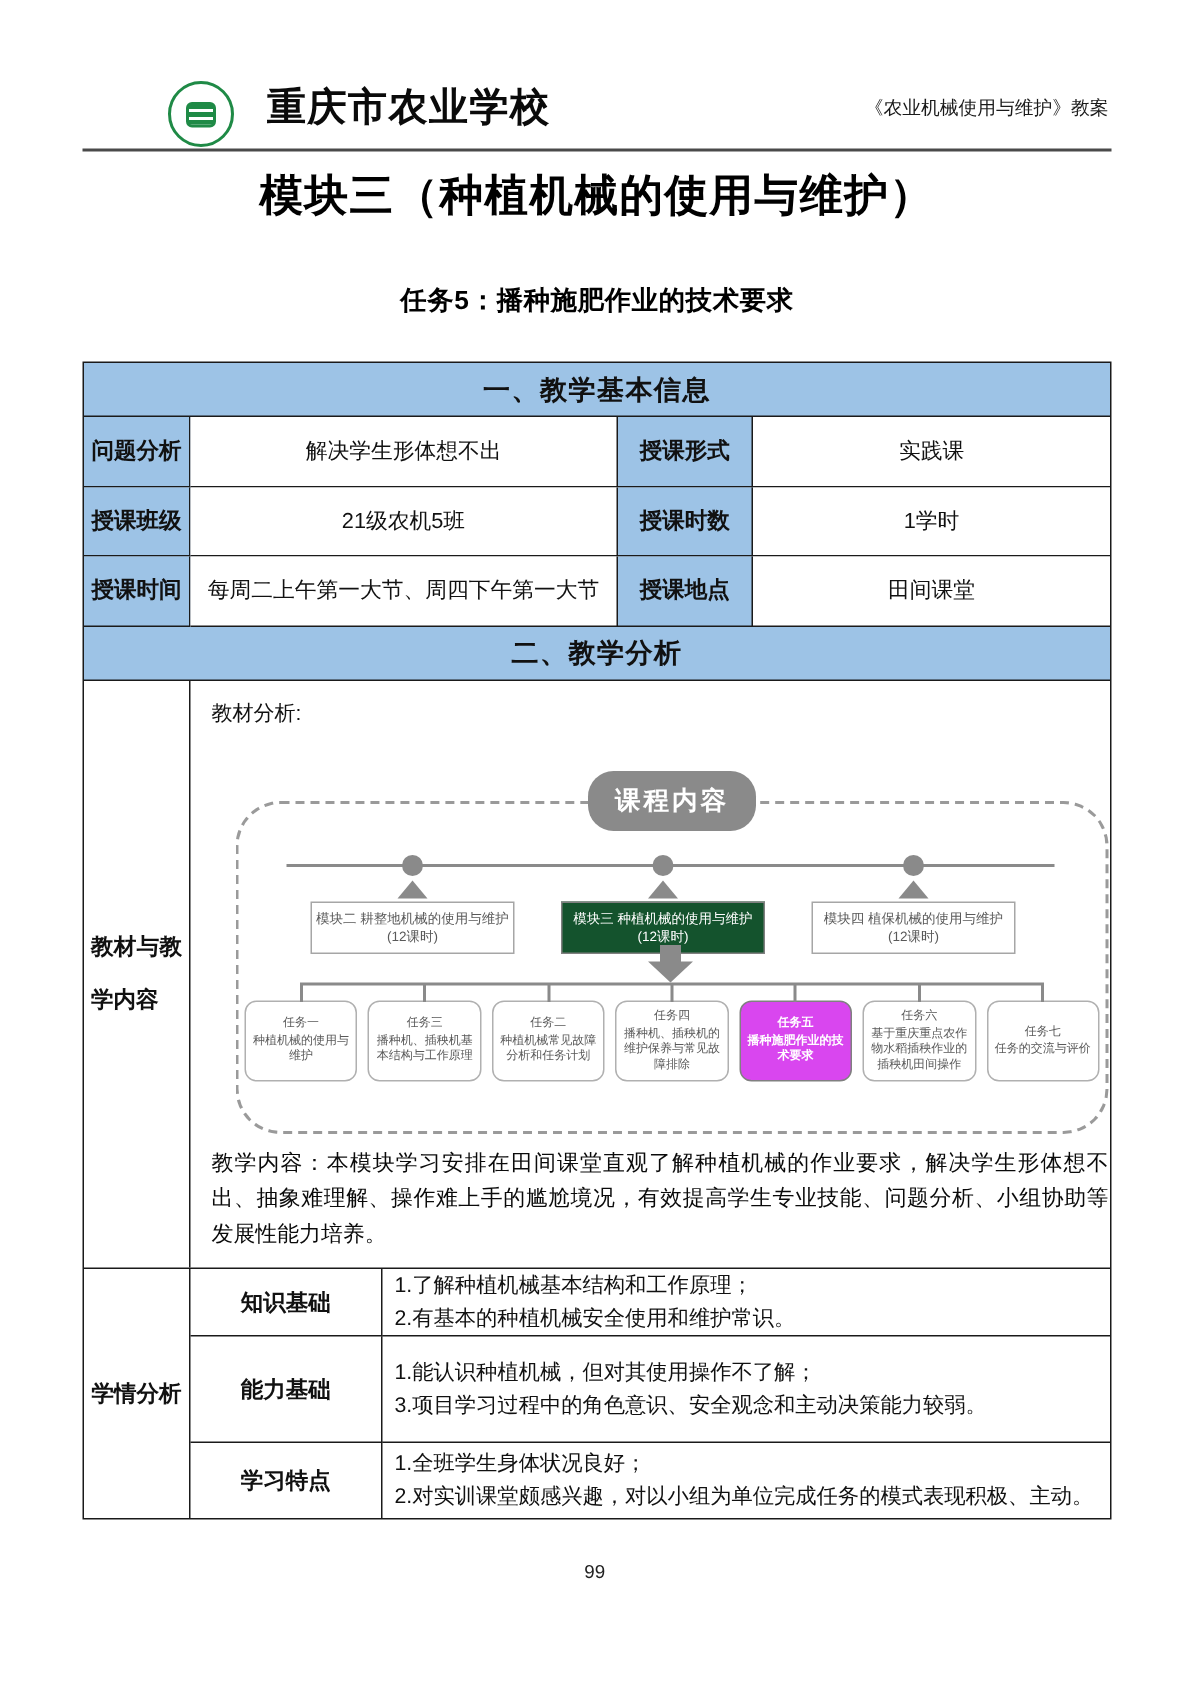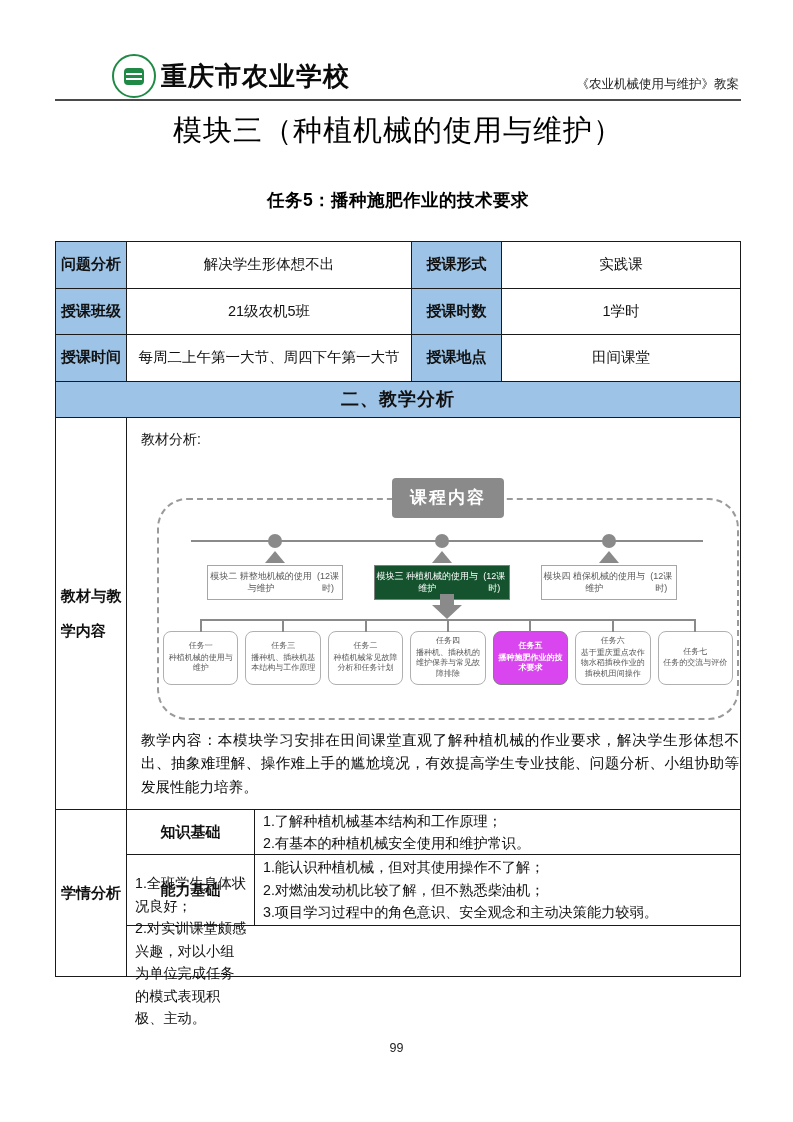--- a/index.html
+++ b/index.html
@@ -3,32 +3,32 @@
 <meta charset="utf-8">
 <style>
   * { margin:0; padding:0; box-sizing:border-box; }
   html,body { background:#ffffff; }
   body { font-family:"Liberation Sans","DejaVu Sans",sans-serif; color:#111; }
   .page { position:relative; width:793px; height:1122px; background:#fff; overflow:hidden; }
   .content { position:absolute; left:55px; top:0; width:686px; }
 
   
   .hdr { position:relative; padding-top:54px; height:101px; }
-  .hdr-left { display:flex; align-items:center; margin-left:57px; gap:5px; }
+  .hdr-left { display:flex; margin-left:57px; gap:22px; }
   .logo { position:relative; width:44px; height:44px; border:2.5px solid #1f8a46; border-radius:50%;
           display:flex; align-items:center; justify-content:center; background:#fff; }
   .logo-inner { width:20px; height:17px; background:#1f8a46; border-radius:4px;
           background-image:repeating-linear-gradient(#1f8a46 0 3px, #ffffff 3px 5px); border:2px solid #1f8a46; }
   .school { font-family:"Liberation Serif","DejaVu Serif",serif; font-weight:700; font-size:26px; letter-spacing:1px; color:#0a0a0a; }
-  .doc-label { position:absolute; right:2px; bottom:8px; font-family:"Liberation Serif","DejaVu Serif",serif; font-size:12.5px; color:#1a1a1a;margin-left:29px; }
+  .doc-label { position:absolute; right:2px; bottom:20px; font-family:"Liberation Serif","DejaVu Serif",serif; font-size:12.5px; color:#1a1a1a;margin-left:29px; }
   .hdr-rule { position:absolute; left:0; right:0; bottom:0; height:2.5px; background:#4a4a4a; }
 
   
   .main-title { margin-top:10px; text-align:center; font-family:"Liberation Serif","DejaVu Serif",serif;
-                font-weight:400; font-size:29px; letter-spacing:1px; color:#000; }
+                font-weight:700; font-size:29px; letter-spacing:1px; color:#000; }
   .sub-title { margin-top:37px; text-align:center; font-weight:700; font-size:17.5px; letter-spacing:0.5px; color:#000; }
 
   
   .tbl { margin-top:29px; border:1.5px solid #1a1a1a; }
   .sec-hdr { height:36px; background:#9DC3E6; display:flex; align-items:center; justify-content:center;
              font-weight:700; font-size:18px; letter-spacing:1px; border-bottom:1px solid #1a1a1a; }
   .grid4 { display:grid; grid-template-columns:71px 285px 90px 1fr; }
   .grid4 > div { display:flex; align-items:center; justify-content:center; text-align:center;
                  border-bottom:1px solid #1a1a1a; border-right:1px solid #1a1a1a; height:46.5px; padding:2px 4px; }
   .grid4 > div.last { border-right:none; }
@@ -40,28 +40,28 @@
   .mat-label { border-right:1px solid #1a1a1a; display:flex; align-items:center; justify-content:center; }
   .mat-label span { display:block; width:4.05em; font-weight:700; font-size:15px; line-height:2.35; text-align:justify; text-align-last:left; }
   .mat-content { padding:13px 12px 10px 14px; }
   .mat-analysis { font-size:14px; color:#111; }
   .teach-par { margin-top:9px; font-size:14.6px; line-height:23.5px; text-align:justify; color:#0a0a0a; }
 
   
   .dwrap { position:relative; width:582px; height:242px; margin:29px 0 0 16px; }
   .dashed { position:absolute; top:20px; left:0; right:0; bottom:0; border:2px dashed #9a9a9a; border-radius:30px; }
   .ktitle { position:absolute; top:0; left:50%; margin-left:-56px; width:112px; height:40px; background:#8a8a8a;
-            border-radius:4px; color:#fff; font-weight:700; font-size:17px; letter-spacing:2px;
+            border-radius:17px; color:#fff; font-weight:700; font-size:17px; letter-spacing:2px;
             display:flex; align-items:center; justify-content:center; z-index:2; }
   .tline { position:absolute; top:62px; left:34px; right:36px; height:2px; background:#8a8a8a; }
   .dot { position:absolute; top:56px; width:14px; height:14px; border-radius:50%; background:#8a8a8a; }
   .tri-up { position:absolute; top:73px; width:0; height:0; border-left:10px solid transparent;
             border-right:10px solid transparent; border-bottom:12px solid #8a8a8a; }
   .mbox { position:absolute; top:87px; width:136px; height:35px; background:#fff; border:1px solid #a6a6a6;
-          display:flex; flex-direction:row; align-items:center; justify-content:center;
+          display:flex; flex-direction:column; align-items:center; justify-content:center;
           font-size:9px; line-height:12px; color:#595959; text-align:center; }
   .mbox.dark { background:#14532d; border-color:#808080; color:#fff; font-weight:400; }
   .arrow-stem { position:absolute; top:116px; left:283px; width:14px; height:12px; background:#8a8a8a; }
   .arrow-head { position:absolute; top:127px; left:275px; width:0; height:0;
                 border-left:15px solid transparent; border-right:15px solid transparent; border-top:14px solid #8a8a8a; }
   .branch-line { position:absolute; top:141px; left:43px; right:43px; height:2px; background:#8a8a8a; }
   .task-row { position:absolute; top:153px; left:6px; right:6px; display:flex; gap:7px; }
   .tbox { position:relative; flex:1; height:54px; background:#fff; border:1px solid #b0b0b0; border-radius:8px;
           display:flex; flex-direction:column; align-items:center; justify-content:center;
           font-size:8px; line-height:10.5px; color:#595959; text-align:center; padding:2px 3px; }
@@ -95,20 +95,21 @@
       </div>
       <div class="doc-label">《农业机械使用与维护》教案</div>
       <div class="hdr-rule"></div>
     </div>
 
     <div class="main-title">模块三（种植机械的使用与维护）</div>
     <div class="sub-title">任务5：播种施肥作业的技术要求</div>
 
     <div class="tbl">
 
+      <div class="sec-hdr">一、教学基本信息</div>
 
       <div class="grid4">
         <div class="lab">问题分析</div>
         <div class="val">解决学生形体想不出</div>
         <div class="lab">授课形式</div>
         <div class="val last">实践课</div>
 
         <div class="lab">授课班级</div>
         <div class="val">21级农机5班</div>
         <div class="lab">授课时数</div>
@@ -199,24 +200,24 @@
 
         <div class="xq-lab">知识基础</div>
         <div class="xq-val">
           <div>1.了解种植机械基本结构和工作原理；</div>
           <div>2.有基本的种植机械安全使用和维护常识。</div>
         </div>
 
         <div class="xq-lab">能力基础</div>
         <div class="xq-val">
           <div>1.能认识种植机械，但对其使用操作不了解；</div>
-          <div>2.对燃油发动机比较了解，但不熟悉柴油机；</div>
           <div>3.项目学习过程中的角色意识、安全观念和主动决策能力较弱。</div>
         </div>
 
+        <div class="xq-lab row3" style="border-bottom:none">学习特点</div>
         <div class="xq-val row3" style="border-bottom:none">
           <div>1.全班学生身体状况良好；</div>
           <div>2.对实训课堂颇感兴趣，对以小组为单位完成任务的模式表现积极、主动。</div>
         </div>
       </div>
 
     </div>
   </div>
 
   <div class="page-num">99</div>

